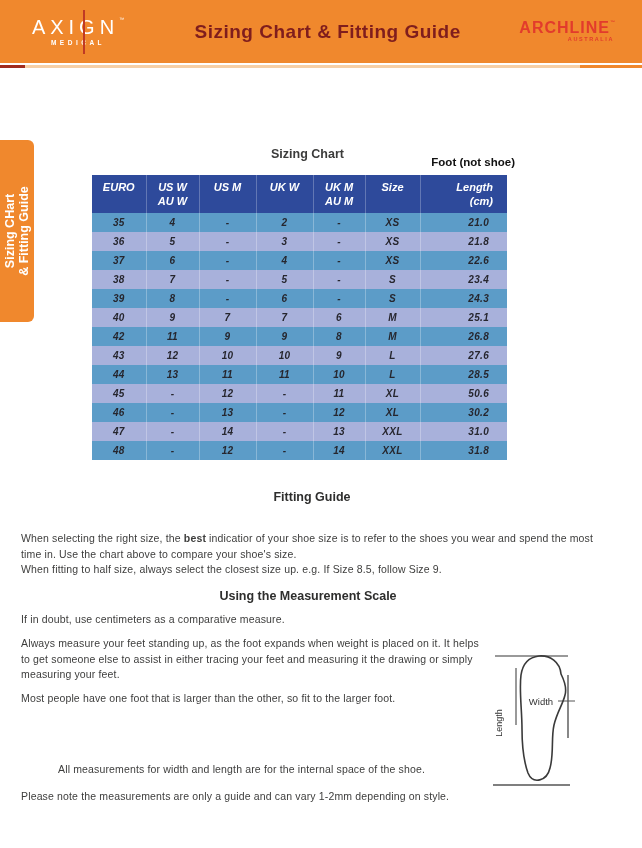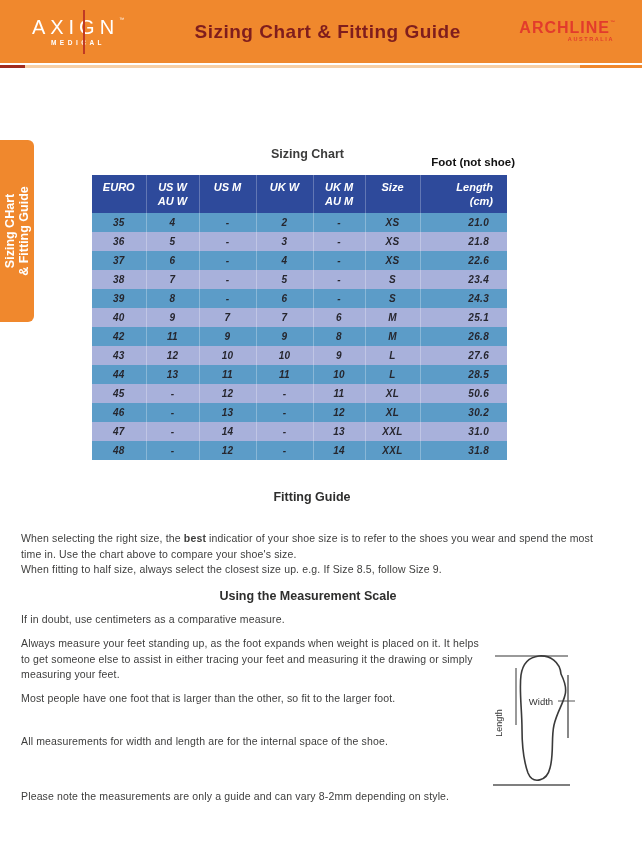--- a/index.html
+++ b/index.html
@@ -54,21 +54,21 @@
                font-size:12.5px;font-weight:700;color:#2E2E2D;}
   .para{position:absolute;left:21px;font-size:10.5px;line-height:15.5px;color:var(--text);
         letter-spacing:.15px;}
   #h-fitting{top:490px;padding-left:12px;}
   #p-fit1{top:519px;width:594px;margin-top:12px;}
   #p-fit2{top:562px;width:594px;}
   #h-using{top:589px;padding-left:8px;}
   #p-m1{top:612px;width:560px;}
   #p-m2{top:636px;width:468px;}
   #p-m3{top:691px;width:468px;}
-  #p-m4{top:734px;width:468px;}
+  #p-m4{top:762px;width:468px;margin-left:37px;}
   #p-m5{top:789px;width:472px;}
   
   .diagram{position:absolute;left:488px;top:648px;width:152px;height:150px;}
 </style>
 </head>
 <body>
 
 <div class="header">
   <div class="axign">
     <div class="redline"></div>
@@ -257,21 +257,21 @@
 
 <div class="sec-heading" id="h-fitting">Fitting Guide</div>
 <div class="para" id="p-fit1"><span>When selecting the right size, the </span><b>best</b><span> indicatior of your shoe size is to refer to the shoes you wear and spend the most time in. Use the chart above to compare your shoe's size.</span></div>
 <div class="para" id="p-fit2">When fitting to half size, always select the closest size up. e.g. If Size 8.5, follow Size 9.</div>
 
 <div class="sec-heading" id="h-using">Using the Measurement Scale</div>
 <div class="para" id="p-m1">If in doubt, use centimeters as a comparative measure.</div>
 <div class="para" id="p-m2">Always measure your feet standing up, as the foot expands when weight is placed on it. It helps to get someone else to assist in either tracing your feet and measuring it the drawing or simply measuring your feet.</div>
 <div class="para" id="p-m3">Most people have one foot that is larger than the other, so fit to the larger foot.</div>
 <div class="para" id="p-m4">All measurements for width and length are for the internal space of the shoe.</div>
-<div class="para" id="p-m5">Please note the measurements are only a guide and can vary 8-2mm depending on style.</div>
+<div class="para" id="p-m5">Please note the measurements are only a guide and can vary 1-2mm depending on style.</div>
 
 <div class="diagram">
   <svg width="152" height="150" viewBox="0 0 152 150">
     <line x1="7" y1="8" x2="80" y2="8" stroke="#999" stroke-width="2.2"></line>
     <line x1="5" y1="137" x2="82" y2="137" stroke="#555" stroke-width="1.4"></line>
     <line x1="28" y1="20" x2="28" y2="77" stroke="#555" stroke-width="1.2"></line>
     <line x1="80" y1="27" x2="80" y2="90" stroke="#555" stroke-width="1.4"></line>
     <line x1="70" y1="53" x2="87" y2="53" stroke="#555" stroke-width="1"></line>
     <path d="M 51 8 C 62 7 72 14 73 26 C 76 32 79 40 77 47 C 75 56 69 64 66 77
              C 63 90 66 106 62 120 C 59 133 45 137 40 125 C 36 114 34 97 34 81

